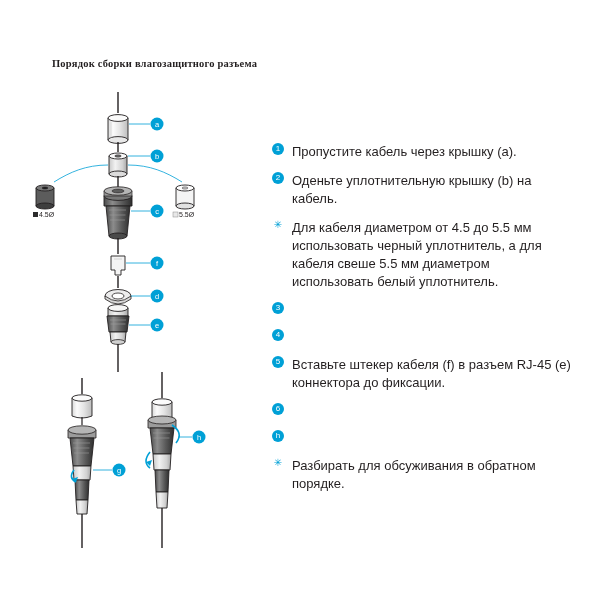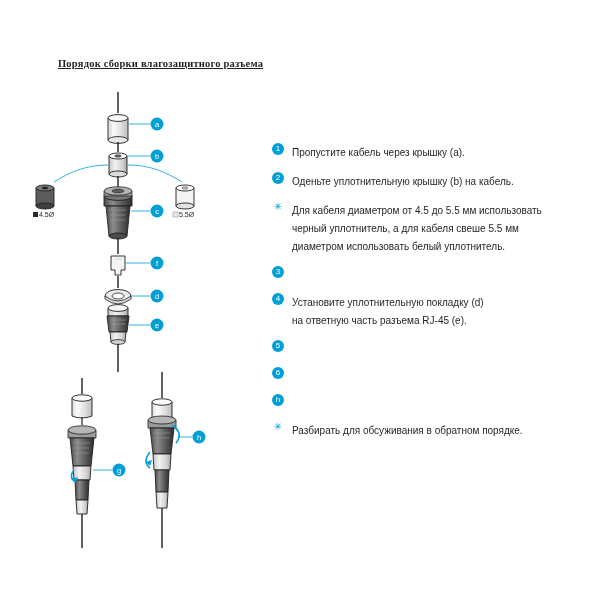--- a/index.html
+++ b/index.html
@@ -15,29 +15,28 @@
     overflow: hidden;
     position: relative;
   }
   #page {
     position: relative;
     width: 600px;
     height: 600px;
   }
   .title {
     position: absolute;
-    left: 58px;
+    left: 52px;
     top: 58px;
     font-family: "Liberation Serif", serif;
     font-weight: bold;
     font-size: 10.5px;
     letter-spacing: 0.2px;
     color: #231f20;
     white-space: nowrap;
-    text-decoration: underline;
   }
   svg.diagram {
     position: absolute;
     left: 0;
     top: 0;
     width: 600px;
     height: 600px;
   }
   
   .steps {
@@ -65,21 +64,21 @@
     line-height: 12px;
     text-align: center;
     font-family: "Liberation Sans", sans-serif;
   }
   .step .bullet.plain {
     background: transparent;
     color: #00a0d6;
     font-size: 10px;
   }
   .step .text {
-    font-size: 10px;
+    font-size: 13px;
     line-height: 12.6px;
     color: #231f20;
   }
   .step.note .text {
     color: #231f20;
   }
   .step.hint .text {
     color: #231f20;
   }
   .label-txt {
@@ -313,25 +312,25 @@
       <span class="bullet plain">✳</span>
       <span class="text">Для кабеля диаметром от 4.5 до 5.5 мм использовать черный уплотнитель, а для кабеля свеше 5.5 мм диаметром использовать белый уплотнитель.</span>
     </div>
 
     <div class="step">
       <span class="bullet">3</span>
     </div>
 
     <div class="step">
       <span class="bullet">4</span>
-      <span class="text">Установите уплотнительную покладку (d)<br>на ответную часть разъема RJ-45 (e).</span>
     </div>
 
     <div class="step">
       <span class="bullet">5</span>
+      <span class="text">Вставьте штекер кабеля (f) в разъем RJ-45 (e)<br>коннектора до фиксации.</span>
     </div>
 
     <div class="step">
       <span class="bullet">6</span>
     </div>
 
     <div class="step">
       <span class="bullet">h</span>
     </div>
 

